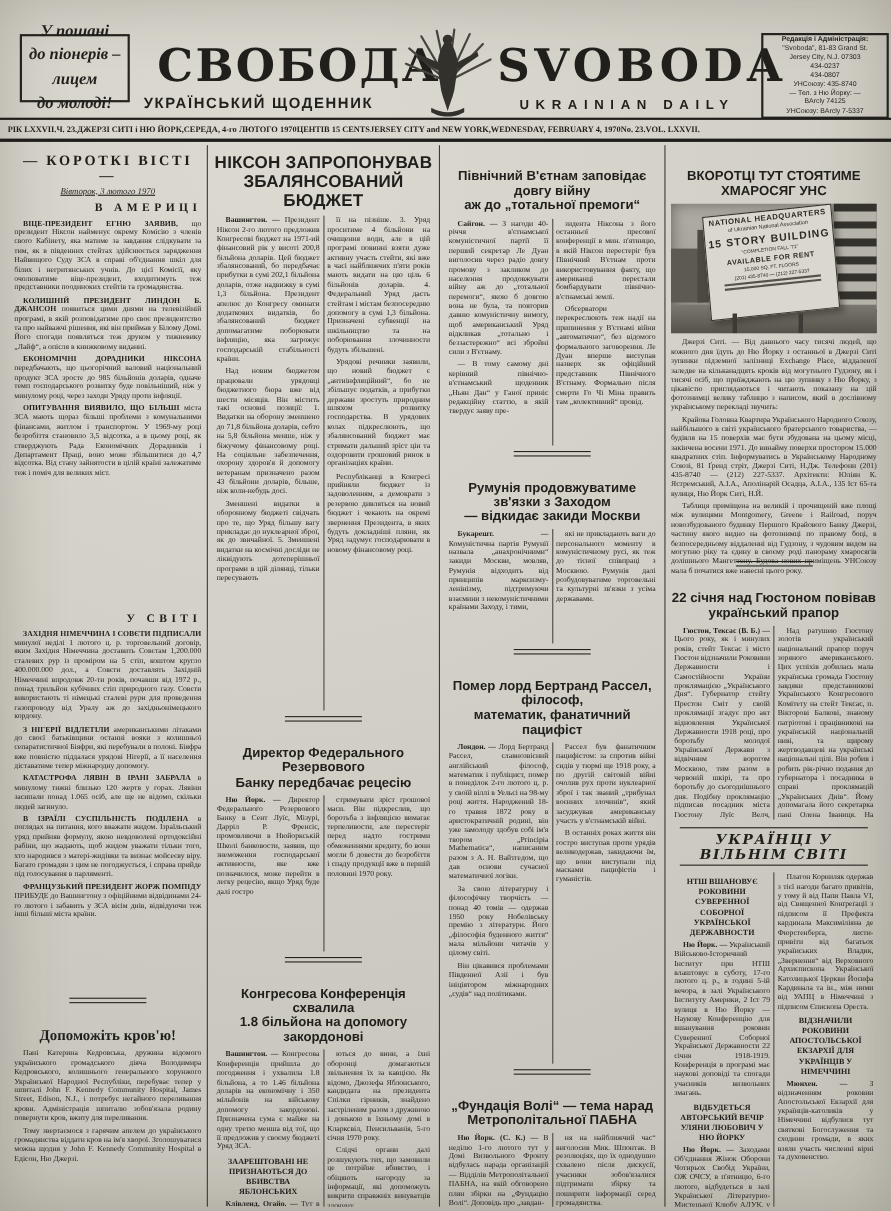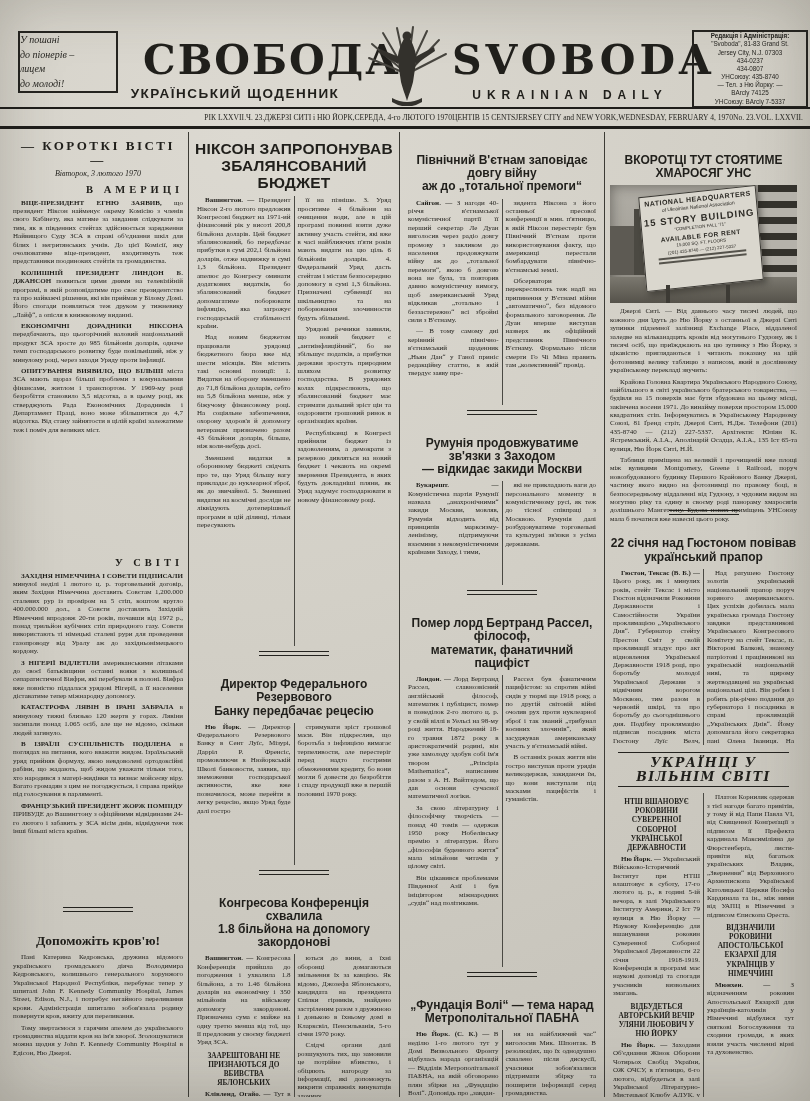--- a/index.html
+++ b/index.html
@@ -3,53 +3,53 @@
 <meta charset="utf-8">
 <style>
   html,body{margin:0;padding:0;background:#7d7b76;}
   .page{position:relative;width:810px;height:1101px;margin:0 auto;overflow:hidden;
     background:radial-gradient(120% 90% at 30% 12%, #dcd9d1 0%, #d3d0c7 48%, #c7c4bb 100%);
     color:#201f1b;font-family:"Liberation Serif",serif;
     box-shadow:inset 0 0 60px rgba(60,55,45,.25);}
   
   .masthead{position:absolute;top:0;left:0;right:0;height:107px;}
   .promo-box{position:absolute;left:18px;top:31px;width:96px;height:58px;border:2px solid #24231f;
-    display:flex;flex-direction:column;justify-content:center;
-    font-style:italic;font-weight:normal;font-size:10px;line-height:1.45;}
+    display:flex;flex-direction:column;justify-content:center;text-align:center;
+    font-style:italic;font-weight:bold;font-size:15px;line-height:1.45;}
   .title-cyr{position:absolute;left:116px;top:40px;width:238px;text-align:center;
     font-family:"DejaVu Serif",serif;font-weight:bold;font-size:41px;letter-spacing:2px;line-height:1;padding-left:27px;}
   .sub-cyr{position:absolute;left:116px;top:86px;width:238px;text-align:center;
     font-family:"Liberation Sans",sans-serif;font-weight:bold;font-size:13.5px;letter-spacing:1.5px;}
   .emblem{position:absolute;left:364px;top:24px;}
   .title-lat{position:absolute;left:452px;top:40px;width:236px;text-align:center;
     font-family:"DejaVu Serif",serif;font-weight:bold;font-size:41px;letter-spacing:4px;line-height:1;}
   .sub-lat{position:absolute;left:452px;top:88px;width:236px;text-align:center;
     font-family:"Liberation Sans",sans-serif;font-weight:bold;font-size:12px;letter-spacing:6px;}
   .info-box{position:absolute;left:692px;top:30px;width:112px;height:74px;border:2px solid #24231f;
     display:flex;flex-direction:column;justify-content:center;text-align:center;
     font-family:"Liberation Sans",sans-serif;font-size:6.3px;line-height:1.3;}
   .info-box div:first-child{font-weight:bold;}
   
   .datebar{position:absolute;top:107px;left:0;right:0;height:17px;
     border-top:2px solid #1e1d1a;border-bottom:3px solid #1e1d1a;
-    display:flex;align-items:center;justify-content:flex-end;padding:0 7px;
-    font-weight:normal;font-size:7.6px;white-space:nowrap;}
+    display:flex;align-items:center;justify-content:flex-start;padding:0 7px;
+    font-weight:bold;font-size:7.6px;white-space:nowrap;}
   
   .cols{position:absolute;left:8px;top:132px;width:794px;height:965px;display:grid;
     grid-template-columns:181px 211px 205px 197px;}
   .col{padding:0 5px;overflow:hidden;border-right:1px solid #3c3b35;}
   .col:last-child{border-right:none;}
   .hl{font-family:"Liberation Sans",sans-serif;font-weight:bold;text-align:center;line-height:1.1;margin:22px 0 5px;}
   .hl.sz-big{font-size:15.5px;letter-spacing:.2px;margin-top:8px;}
   .hl.sz-mid{font-size:12px;}
   .hl.sz-serifdash{font-family:"Liberation Serif",serif;font-size:13px;letter-spacing:2.5px;margin:7px 0 1px;}
   .hl.sz-serif{font-family:"Liberation Serif",serif;font-size:13.5px;}
   .hl.sz-sect{font-family:"DejaVu Serif",serif;font-style:italic;font-size:12.5px;letter-spacing:1.5px;
     border-top:1px solid #24231f;border-bottom:1px solid #24231f;padding:3px 0;margin:7px 8px 6px;}
-  .art-date{font-style:italic;text-align:center;font-size:8px;margin:1px 0 3px;}
+  .art-date{font-style:italic;text-align:center;font-size:8px;margin:1px 0 3px;text-decoration:underline;}
   .subhead{font-weight:bold;text-align:right;font-size:10.5px;letter-spacing:4px;margin:6px 0 4px;}
   .rulewrap{width:70px;height:3px;border-top:1px solid #24231f;border-bottom:1px solid #24231f;margin:5px auto 4px;}
   .paras,.sc{overflow:hidden;}
   .bp{font-size:7px;line-height:1.2;text-align:justify;margin:0 0 3px;text-indent:8px;}
   .mini-head{font-weight:bold;text-align:center;font-size:7.3px;line-height:1.25;margin:4px 0 3px;text-indent:0;}
   .twocol{display:flex;}
   .twocol .sc{flex:1;padding:0 3px;}
   .twocol .sc + .sc{border-left:1px solid #4a4943;}
   .caption .bp{text-indent:10px;}
   

